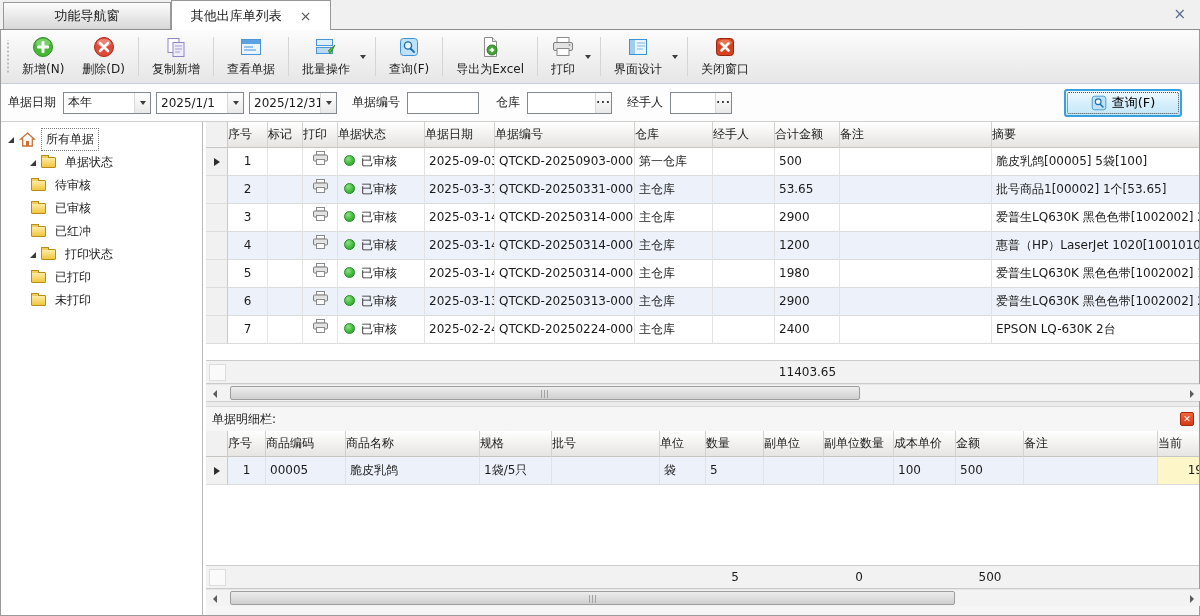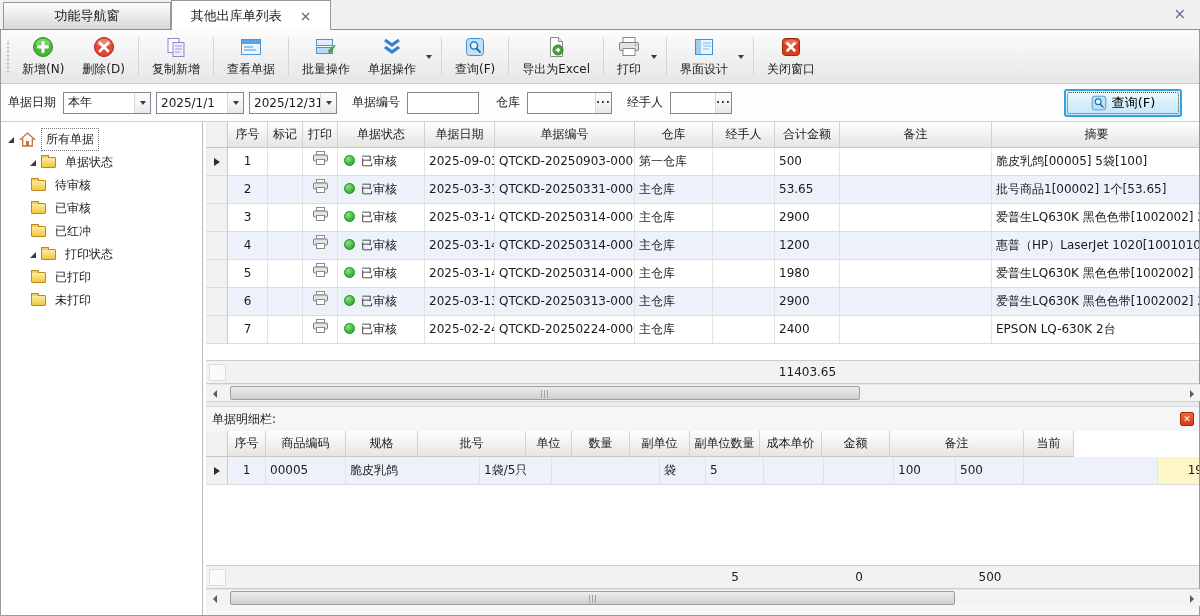--- a/index.html
+++ b/index.html
@@ -51,21 +51,21 @@
   .folder::before { content:""; position:absolute; top:-3px; left:-1px; width:6px; height:2px; background:#f3cd55; border:1px solid #b98b1d; border-bottom:none; border-radius:1px 1px 0 0; }
   .t-label { padding:2px 4px; }
   .t-label.selected { border:1px dotted #7a7a7a; }
 
   .vgap { width:3px; background:#fff; }
   .main { flex:1; display:flex; flex-direction:column; min-width:0; background:#fff; }
 
   
   .grid { overflow:hidden; }
   .g-head { display:flex; }
-  .g-hcell { height:26px; line-height:25px; text-align:center; background:linear-gradient(180deg,#ffffff,#edecea 70%,#e7e5e2); border-right:1px solid #d4d2cf; border-bottom:1px solid #c8c6c3; white-space:nowrap; overflow:hidden; flex:none; }
+  .g-hcell { height:26px; line-height:25px; text-align:left; background:linear-gradient(180deg,#ffffff,#edecea 70%,#e7e5e2); border-right:1px solid #d4d2cf; border-bottom:1px solid #c8c6c3; white-space:nowrap; overflow:hidden; flex:none; }
   .g-row { display:flex; height:28px; background:#fff; }
   .g-row.alt { background:#edf2fa; }
   .g-cell { height:28px; line-height:27px; padding:0 4px; border-right:1px solid #e3e3e3; border-bottom:1px solid #dcdcdc; white-space:nowrap; overflow:hidden; flex:none; }
   .g-marker { background:#f1f1f1 !important; border-right:1px solid #c9c9c9; display:flex; align-items:center; justify-content:center; padding:0; }
   .tri-right { width:0; height:0; border-left:6px solid #2e2e2e; border-top:4px solid transparent; border-bottom:4px solid transparent; }
   .status-dot { display:inline-block; width:11px; height:11px; border-radius:50%; margin:0 6px -1px 2px; background:radial-gradient(circle at 35% 30%, #8ce184, #2fae2b 75%); border:1px solid #1d8c1d; }
   .g-cell.hl { background:#fdf6c8; }
   .filler { background:#fff; }
 
   .total-band { height:24px; background:#f2f2f2; border-top:1px solid #cbcbcb; border-bottom:1px solid #cbcbcb; display:flex; }
@@ -159,29 +159,20 @@
       <span class="tb-icon">
         <svg width="24" height="20" viewBox="0 0 24 20">
             <rect x="2.5" y="2.5" width="16" height="6" fill="#dfeefb" stroke="#4a94d8"></rect>
             <rect x="2.5" y="10.5" width="16" height="6" fill="#bcd9f2" stroke="#4a94d8"></rect>
             <path d="M21 8 L16 17 L14.5 13.5 Z" fill="#58b63c" stroke="#3d8f28"></path>
           </svg>
       </span>
       <span class="tb-label">批量操作</span>
     </div>
 
-    <div class="tb-btn">
-      <span class="tb-icon">
-        <svg width="22" height="20" viewBox="0 0 22 20">
-            <path d="M4 3 L11 8 L18 3" fill="none" stroke="#2f7fd3" stroke-width="3.2"></path>
-            <path d="M4 10 L11 15 L18 10" fill="none" stroke="#2f7fd3" stroke-width="3.2"></path>
-          </svg>
-      </span>
-      <span class="tb-label">单据操作</span>
-    </div>
     <span class="tb-arrow">
         <span class="caret"></span>
       </span>
 
     <div class="tb-sep"></div>
 
     <div class="tb-btn">
       <span class="tb-icon">
         <svg width="20" height="20" viewBox="0 0 20 20">
             <rect x="1.5" y="1.5" width="17" height="17" rx="3" fill="#bfe2f8" stroke="#3b93d8"></rect>
@@ -513,20 +504,21 @@
 
       <div class="detail-caption">
         <span>单据明细栏:</span>
         <span class="close-red">✕</span>
       </div>
       <div class="grid" id="detail-grid" style="height:54px">
           <div class="g-head">
             <div class="g-hcell g-marker" style="width: 22px;"></div>
             <div class="g-hcell" style="width: 38px;">序号</div>
             <div class="g-hcell" style="width: 80px;">商品编码</div>
+            <div class="g-hcell" style="width: 134px;">商品名称</div>
             <div class="g-hcell" style="width: 72px;">规格</div>
             <div class="g-hcell" style="width: 108px;">批号</div>
             <div class="g-hcell" style="width: 46px;">单位</div>
             <div class="g-hcell" style="width: 58px;">数量</div>
             <div class="g-hcell" style="width: 60px;">副单位</div>
             <div class="g-hcell" style="width: 70px;">副单位数量</div>
             <div class="g-hcell" style="width: 62px;">成本单价</div>
             <div class="g-hcell" style="width: 68px;">金额</div>
             <div class="g-hcell" style="width: 134px;">备注</div>
             <div class="g-hcell" style="width: 50px;">当前</div>

